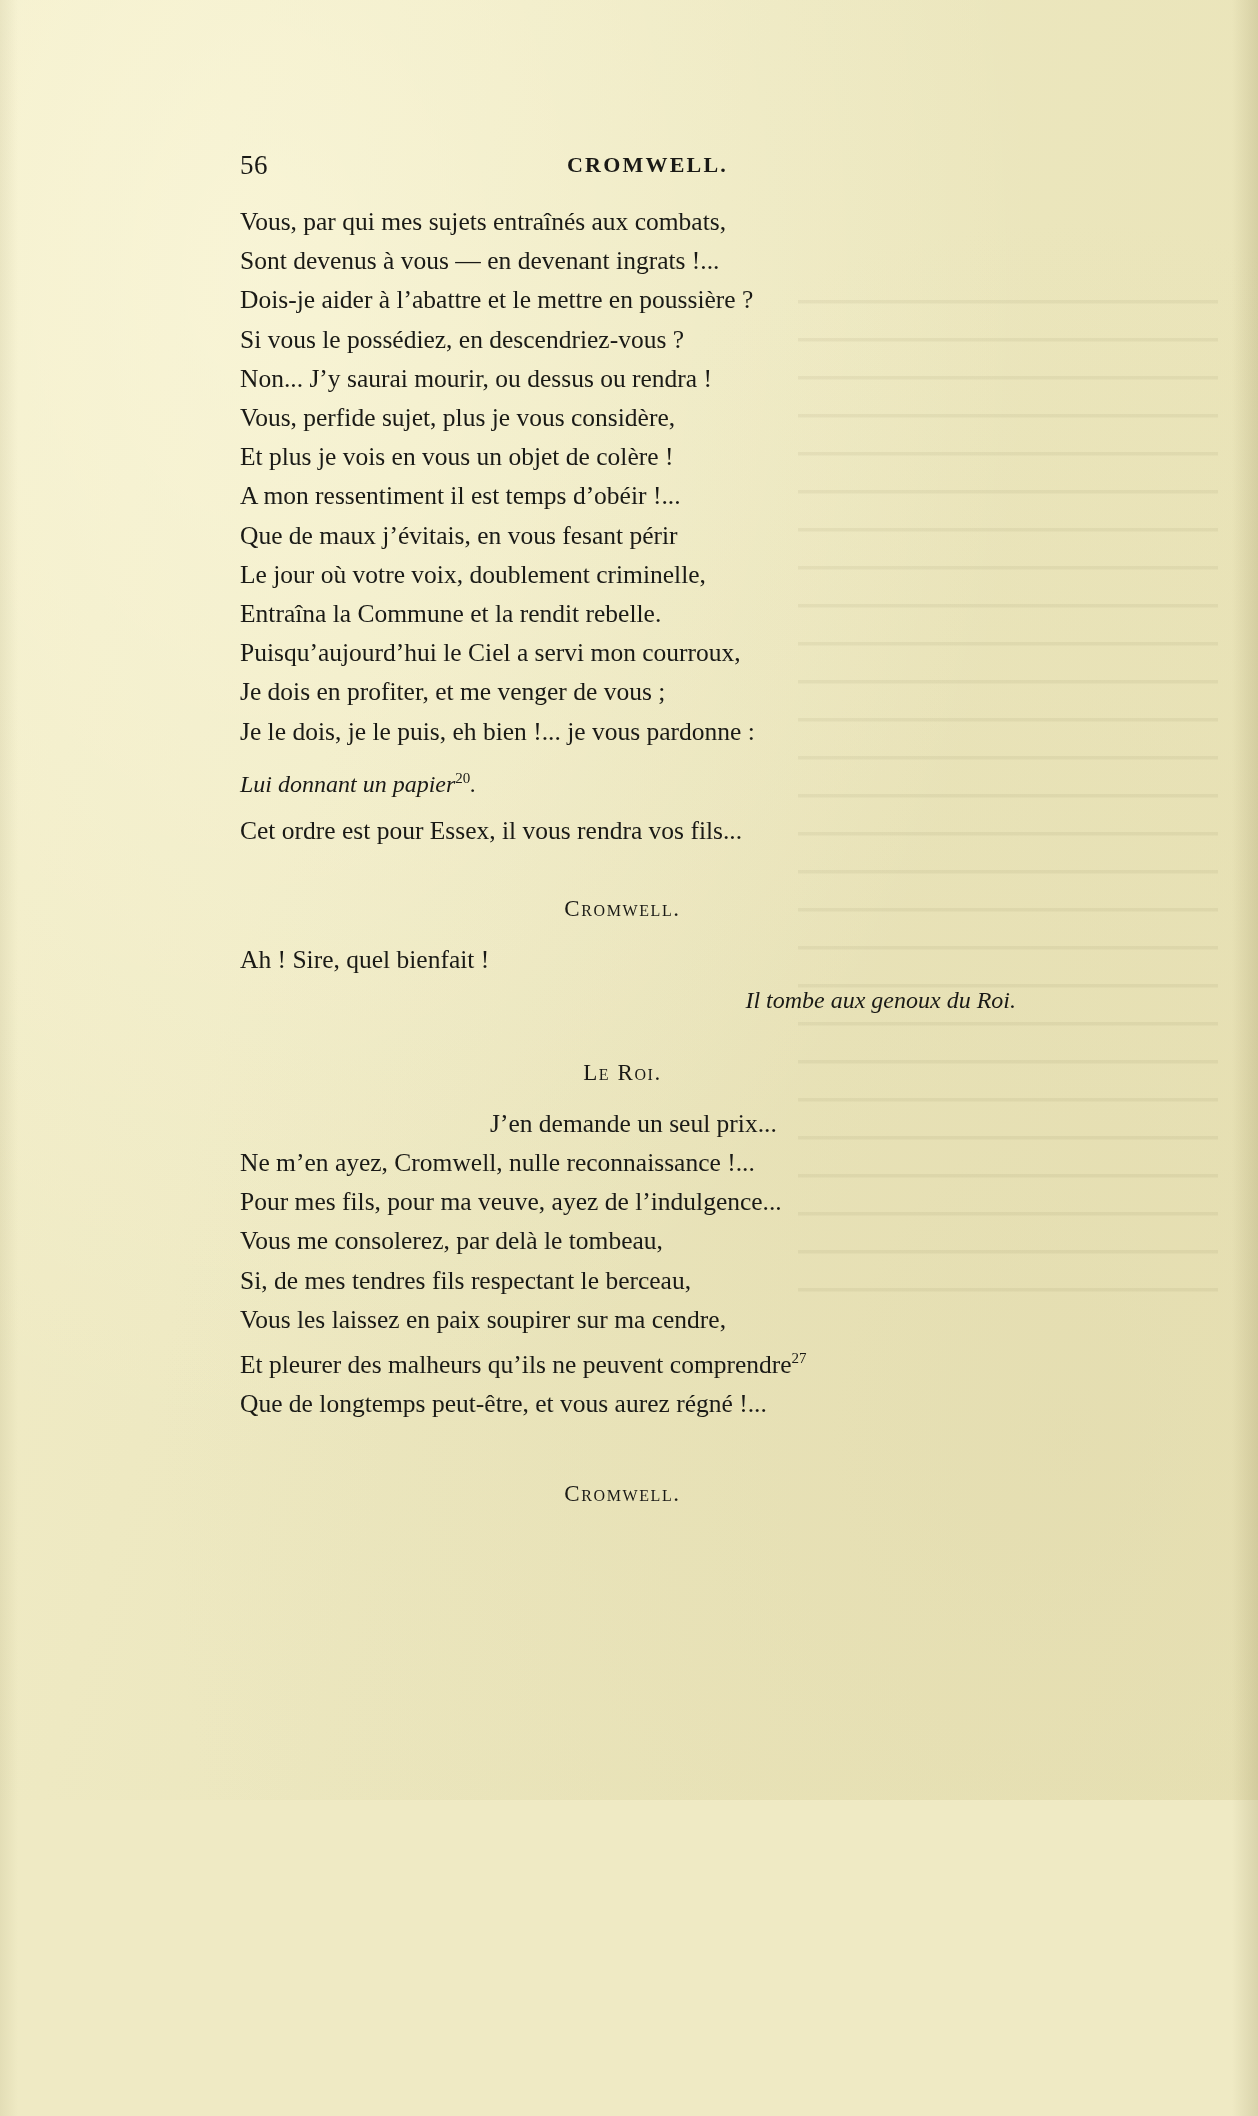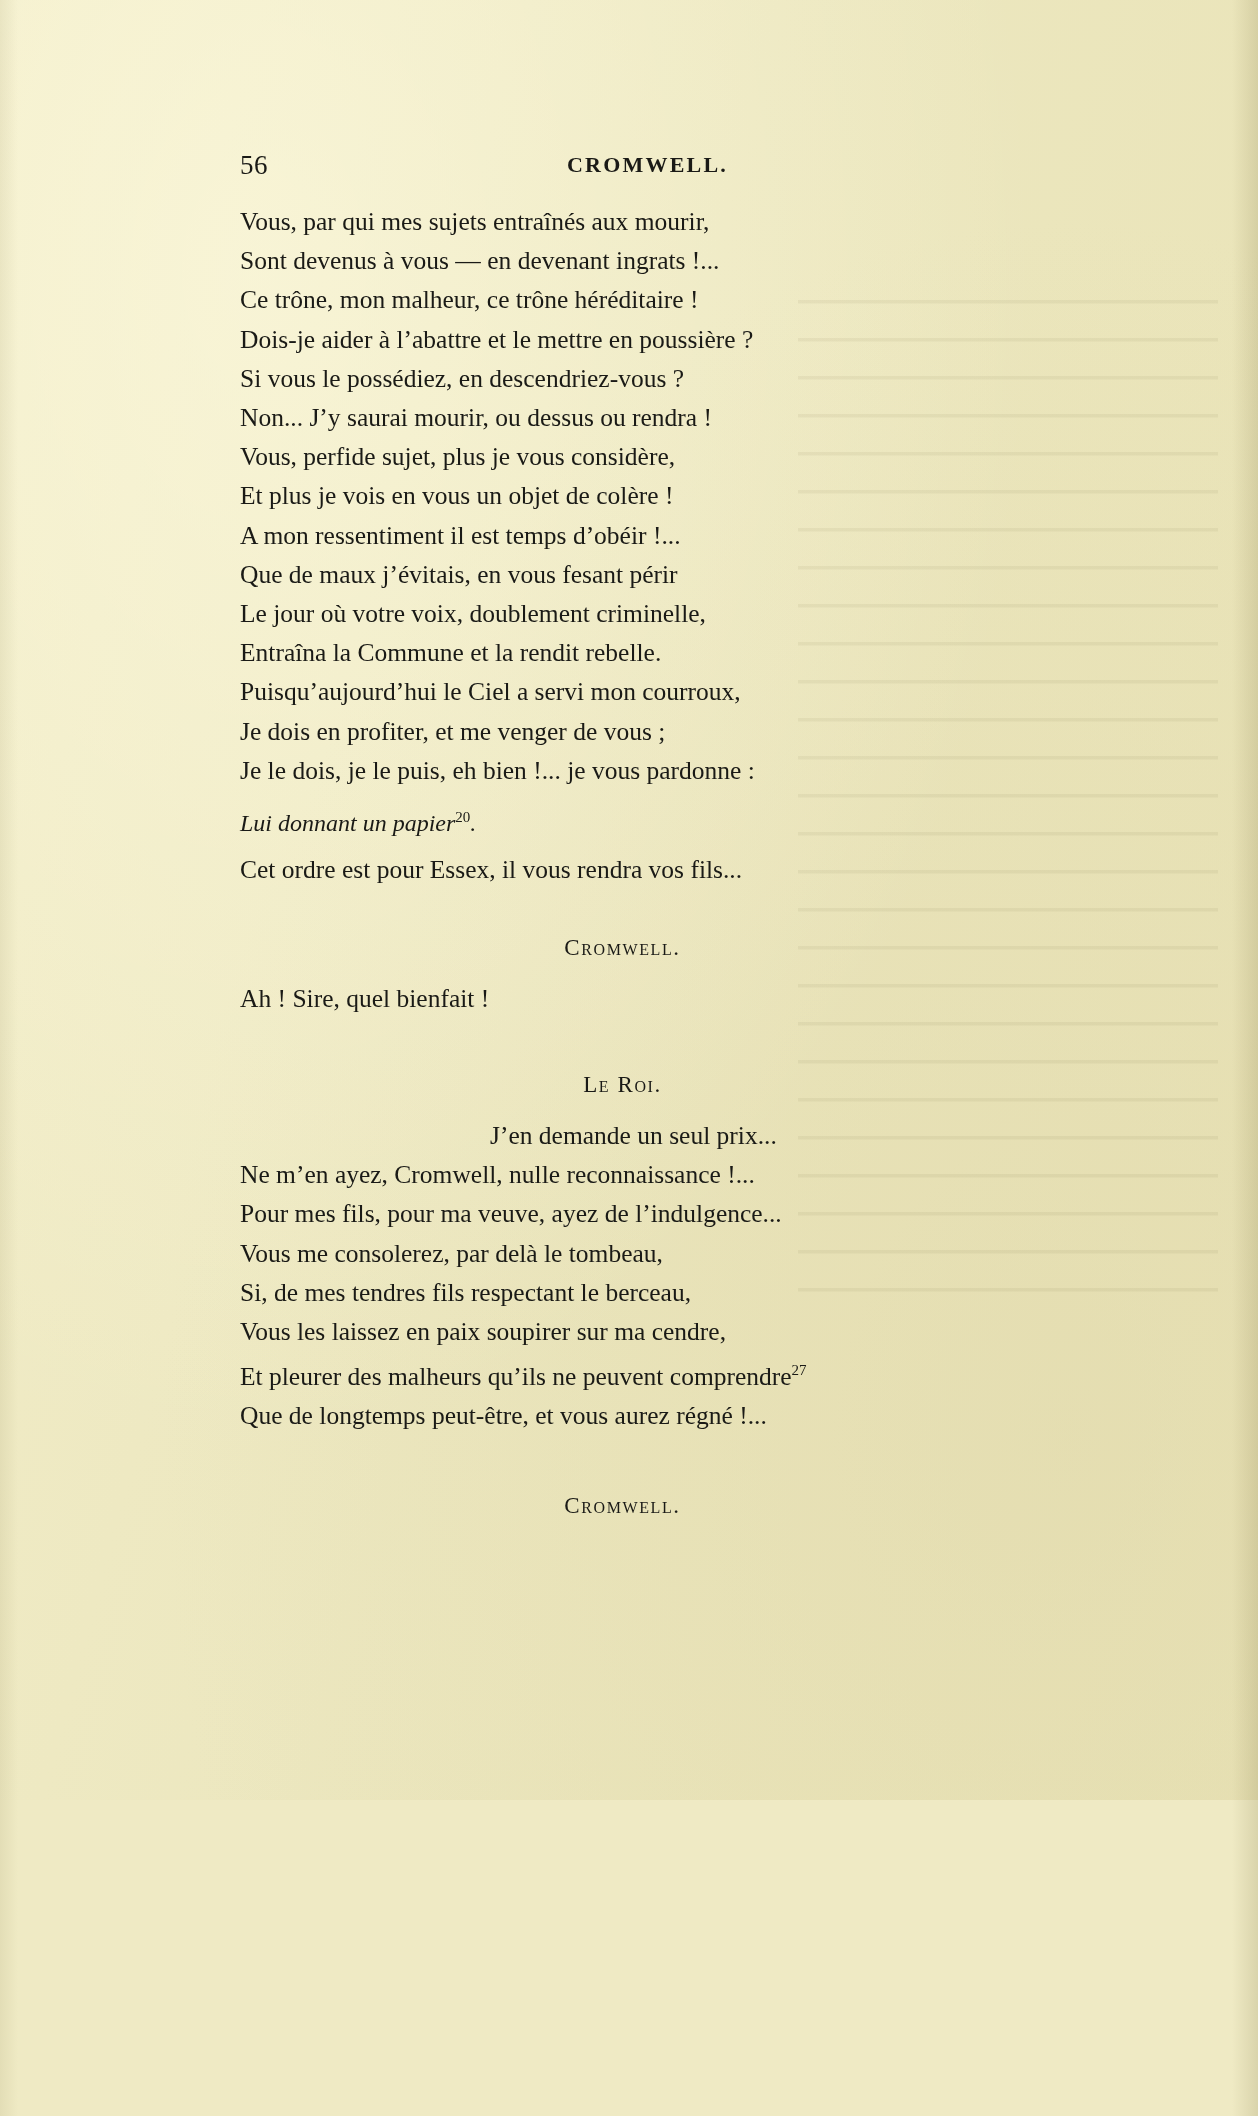--- a/index.html
+++ b/index.html
@@ -145,23 +145,22 @@
   <div class="edge-shadow-right"></div>
 
   <div class="content">
 
     <div class="runhead">
       <div class="folio">56</div>
       <div class="runtitle">CROMWELL.</div>
     </div>
 
     <div class="verse">
-      <div class="line">Vous, par qui mes sujets entraînés aux mourir,</div>
+      <div class="line">Vous, par qui mes sujets entraînés aux combats,</div>
       <div class="line">Sont devenus à vous — en devenant ingrats !...</div>
-      <div class="line">Ce trône, mon malheur, ce trône héréditaire !</div>
       <div class="line">Dois-je aider à l’abattre et le mettre en poussière ?</div>
       <div class="line">Si vous le possédiez, en descendriez-vous ?</div>
       <div class="line">Non... J’y saurai mourir, ou dessus ou rendra !</div>
       <div class="line">Vous, perfide sujet, plus je vous considère,</div>
       <div class="line">Et plus je vois en vous un objet de colère !</div>
       <div class="line">A mon ressentiment il est temps d’obéir !...</div>
       <div class="line">Que de maux j’évitais, en vous fesant périr</div>
       <div class="line">Le jour où votre voix, doublement criminelle,</div>
       <div class="line">Entraîna la Commune et la rendit rebelle.</div>
       <div class="line">Puisqu’aujourd’hui le Ciel a servi mon courroux,</div>
@@ -182,20 +181,21 @@
     <div class="spacer-l"></div>
 
     <div class="speaker">Cromwell.</div>
 
     <div class="spacer-s"></div>
 
     <div class="prose">Ah ! Sire, quel bienfait !</div>
 
     <div class="spacer-xs"></div>
 
+    <div class="stage-center-right">Il tombe aux genoux du Roi.</div>
 
     <div class="spacer-l"></div>
 
     <div class="speaker">Le Roi.</div>
 
     <div class="spacer-s"></div>
 
     <div class="verse">
       <div class="line indent-line">J’en demande un seul prix...</div>
       <div class="line">Ne m’en ayez, Cromwell, nulle reconnaissance !...</div>

